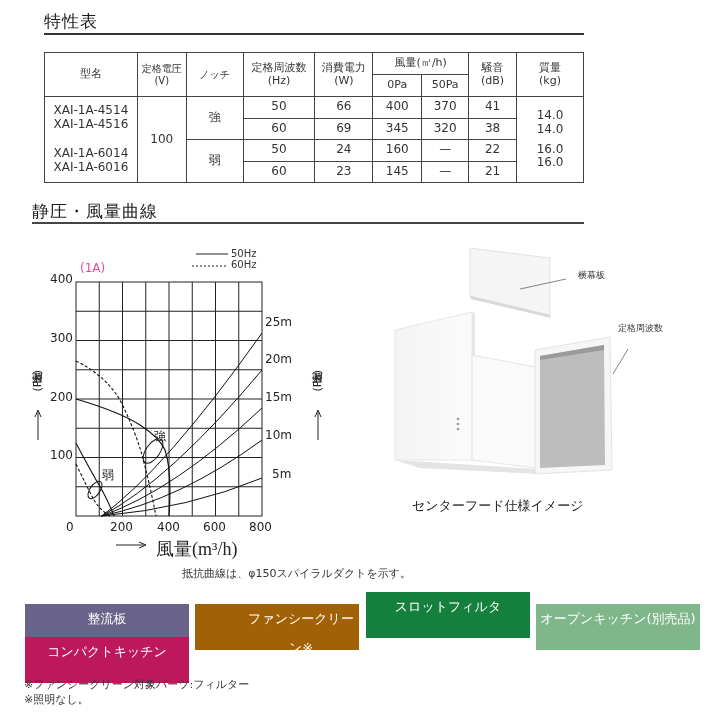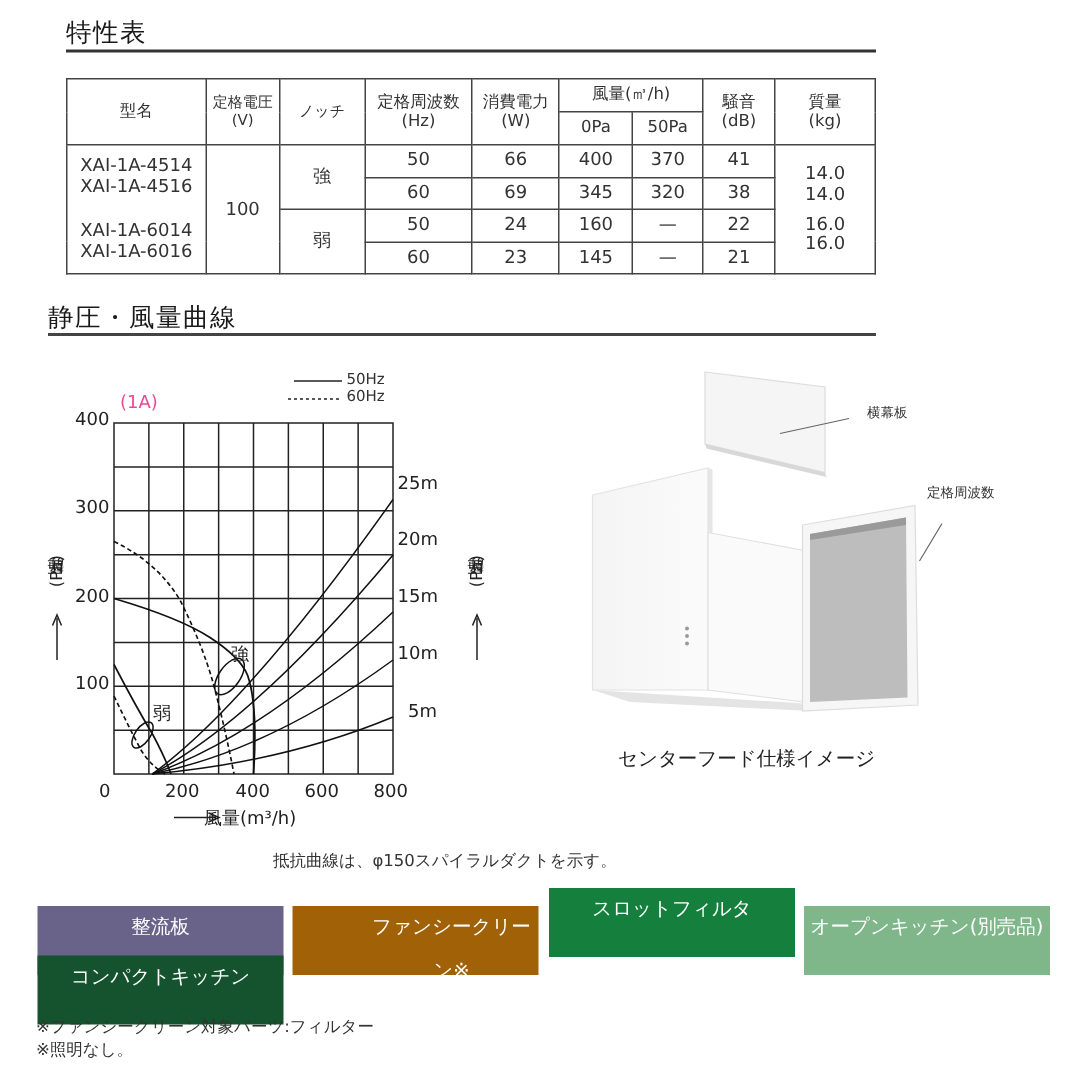--- a/index.html
+++ b/index.html
@@ -162,21 +162,21 @@
   <div style="position:absolute; left:50px; top:32px; font-size:12px;">400</div>
   <div style="position:absolute; left:50px; top:91px; font-size:12px;">300</div>
   <div style="position:absolute; left:50px; top:150px; font-size:12px;">200</div>
   <div style="position:absolute; left:50px; top:208px; font-size:12px;">100</div>
   <div style="position:absolute; left:66px; top:280px; font-size:12px;">0</div>
   <div style="position:absolute; left:110px; top:280px; font-size:12px;">200</div>
   <div style="position:absolute; left:157px; top:280px; font-size:12px;">400</div>
   <div style="position:absolute; left:203px; top:280px; font-size:12px;">600</div>
   <div style="position:absolute; left:249px; top:280px; font-size:12px;">800</div>
 
-  <div style="position:absolute; left:136px; top:297px; font-size:12px;">風量(m³/h)</div>
+  <div style="position:absolute; left:156px; top:297px; font-size:18px;font-family:Liberation Serif, serif;">風量(m³/h)</div>
   <div style="position:absolute; left:31px; top:130px; font-size:11px; writing-mode:vertical-rl; transform:rotate(180deg);">静圧(Pa)</div>
   <div style="position:absolute; left:311px; top:130px; font-size:11px; writing-mode:vertical-rl; transform:rotate(180deg);">静圧(Pa)</div>
 
   <div style="position:absolute; left:265px; top:75px; font-size:12px;">25m</div>
   <div style="position:absolute; left:265px; top:112px; font-size:12px;">20m</div>
   <div style="position:absolute; left:265px; top:150px; font-size:12px;">15m</div>
   <div style="position:absolute; left:265px; top:188px; font-size:12px;">10m</div>
   <div style="position:absolute; left:272px; top:227px; font-size:12px;">5m</div>
 
   <div style="position:absolute; left:154px; top:188px; font-size:12px;">強</div>
@@ -216,16 +216,16 @@
 <div class="label-small" style="left:578px; top:269px;">横幕板</div>
 <div class="label-small" style="left:618px; top:322px;">定格周波数</div>
 <div class="product-caption">センターフード仕様イメージ</div>
 
 <div class="note-center">抵抗曲線は、φ150スパイラルダクトを示す。</div>
 
 <div class="tag" style="left:25px; top:604px; width:164px; background:#6a6389;">整流板</div>
 <div class="tag" style="left:195px; top:604px; width:164px; background:#a16207;padding-left:48px;">ファンシークリーン※</div>
 <div class="tag" style="left:366px; top:592px; width:164px; background:#15803d;">スロットフィルタ</div>
 <div class="tag" style="left:536px; top:604px; width:164px; background:#7fb78b;">オープンキッチン(別売品)</div>
-<div class="tag" style="left:25px; top:637px; width:164px; background:#14532d;">コンパクトキッチン</div>
+<div class="tag" style="left:25px; top:637px; width:164px; background:#be185d;">コンパクトキッチン</div>
 
 <div class="footnote" style="top:677px;">※ファンシークリーン対象パーツ:フィルター</div>
 <div class="footnote" style="top:692px;">※照明なし。</div>
 
 </body></html>

